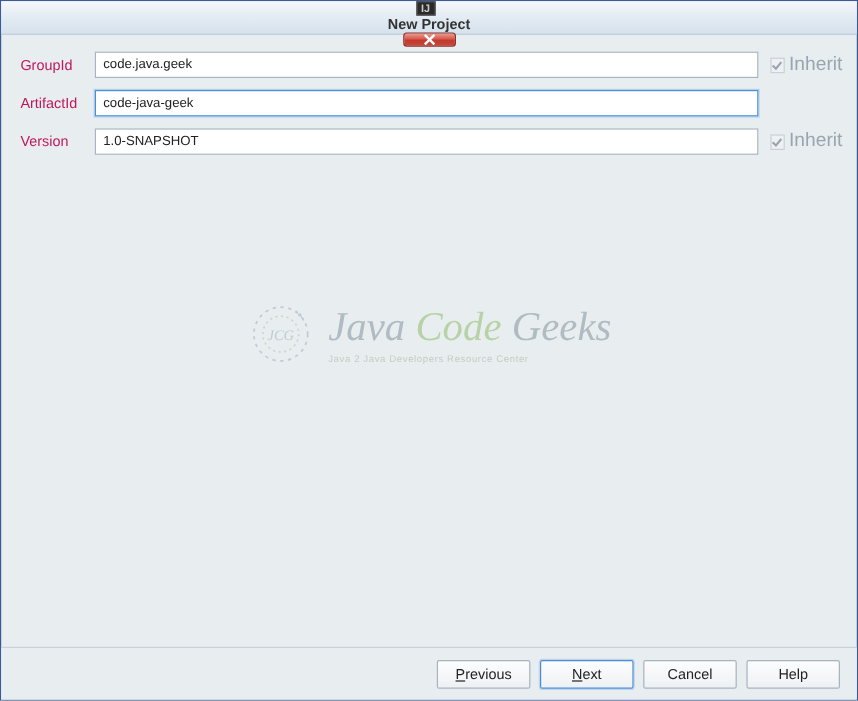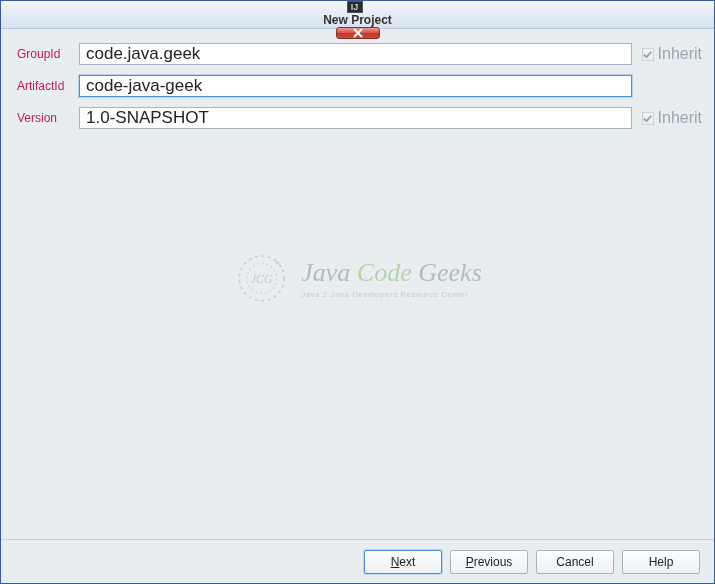--- a/index.html
+++ b/index.html
@@ -82,21 +82,21 @@
     }
     .form-label {
       width: 62px;
       color: #be185d;
       font-size: 12px;
     }
     .form-input {
       flex: 1;
       height: 22px;
       padding: 2px 6px;
-      font-size: 17px;
+      font-size: 11px;
       font-family: inherit;
       border: 1px solid #a8b4c0;
       background: #fff;
       color: #222;
       outline: none;
     }
     .form-input.focused {
       border: 1px solid #4a90d9;
       box-shadow: 0 0 0 1px rgba(74,144,217,0.3);
     }
@@ -144,21 +144,21 @@
     .watermark-logo {
       width: 56px;
       height: 56px;
       margin-right: 12px;
     }
     .watermark-text {
       display: flex;
       flex-direction: column;
     }
     .watermark-main {
-      font-size: 26px;
+      font-size: 34px;
       color: #7a8a95;
       font-style: italic;
       font-family: Georgia, serif;
     }
     .watermark-main .accent {
       color: #8ab860;
     }
     .watermark-sub {
       font-size: 8px;
       color: #a0ac98;
@@ -260,22 +260,22 @@
         <div class="watermark-main">
           <span>Java </span><span class="accent">Code</span><span> Geeks</span>
         </div>
         <div class="watermark-sub">Java 2 Java Developers Resource Center</div>
       </div>
     </div>
 
   </div>
 
   <div class="footer">
+    <button class="btn">
+      <span><span class="underline">P</span><span>revious</span></span>
+    </button>
     <button class="btn primary">
       <span><span class="underline">N</span><span>ext</span></span>
-    </button>
-    <button class="btn">
-      <span><span class="underline">P</span><span>revious</span></span>
     </button>
     <button class="btn">Cancel</button>
     <button class="btn">Help</button>
   </div>
 </div>
 
 </body></html>

